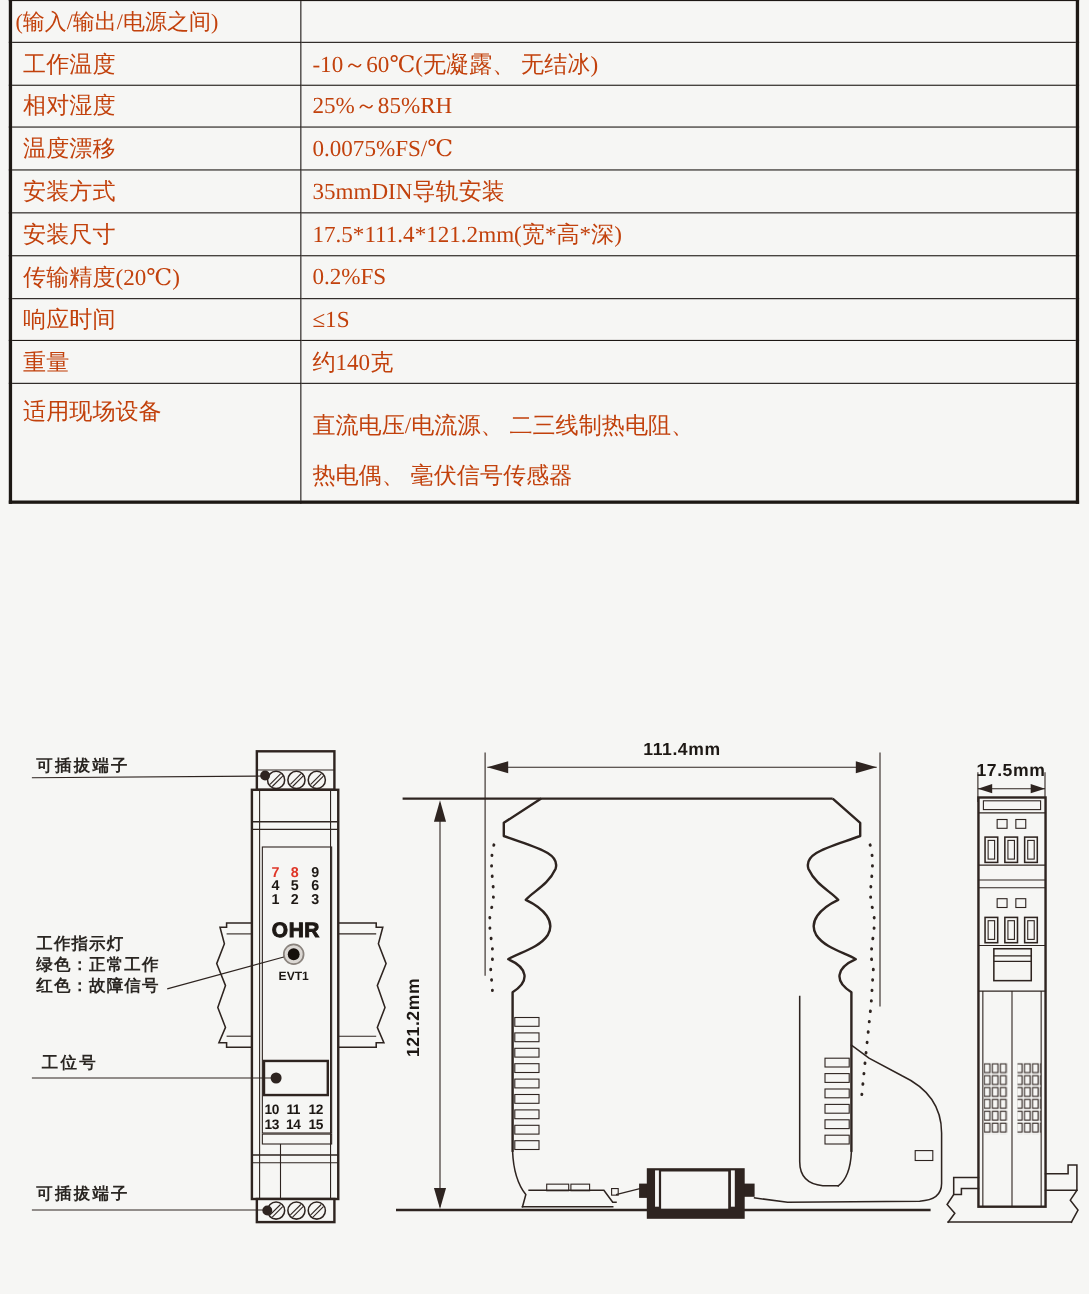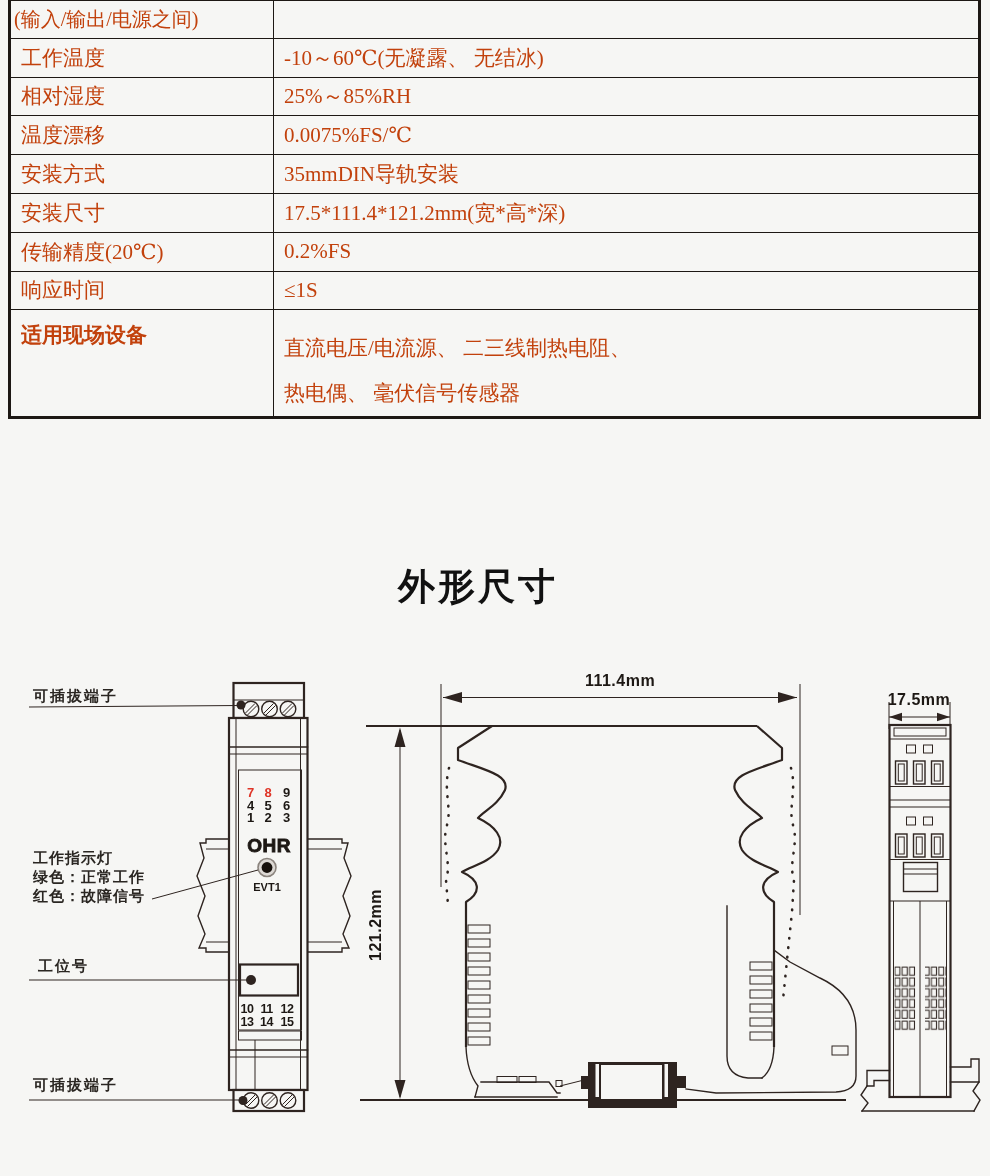--- a/index.html
+++ b/index.html
@@ -8,21 +8,21 @@
 
   
   table.spec{position:absolute;left:8px;top:-2px;width:973px;border-collapse:collapse;
              table-layout:fixed;border:3px solid #1d1814;background:transparent;}
   .spec td{border:1.6px solid #1d1814;
            font-family:"Liberation Serif","DejaVu Serif",serif;
            font-size:21px;color:#c2410c;vertical-align:middle;
            padding:0 6px 0 10px;overflow:hidden;white-space:nowrap;}
   .spec tr{height:38.8px;}
   .spec tr.tall{height:96px;}
-  .spec tr.tall td.k{vertical-align:top;padding-top:11px;font-weight:bold;}
+  .spec tr.tall td.k{vertical-align:top;padding-top:11px;}
   .spec tr.tall td.v{vertical-align:top;padding-top:16px;}
   .spec tr.tall td.v div{line-height:45px;}
   .spec tr.first td.k{padding-left:3px;font-size:20px;}
 
   
   .sec-title{position:absolute;top:562px;left:0;width:956px;text-align:center;
              font-size:37px;font-weight:bold;letter-spacing:3px;color:#111;}
 
   
   svg.drawing{position:absolute;left:0;top:640px;}
@@ -81,31 +81,34 @@
           <td class="v">17.5*111.4*121.2mm(宽*高*深)</td>
         </tr>
         <tr>
           <td class="k">传输精度(20℃)</td>
           <td class="v">0.2%FS</td>
         </tr>
         <tr>
           <td class="k">响应时间</td>
           <td class="v">≤1S</td>
         </tr>
+        <tr>
+          <td class="k">重量</td>
+          <td class="v">约140克</td>
+        </tr>
         <tr class="tall">
           <td class="k">适用现场设备</td>
           <td class="v">
             <div>直流电压/电流源、 二三线制热电阻、</div>
             <div>热电偶、 毫伏信号传感器</div>
           </td>
         </tr>
       </tbody>
   </table>
 
-  <div class="sec-title">外形尺寸</div>
 
   <svg class="drawing" width="990" height="536" viewBox="0 640 990 536">
 
     <defs>
       <pattern id="vent" x="894" y="966" width="7.3" height="10.8" patternUnits="userSpaceOnUse">
         <rect x="0.9" y="1.1" width="5" height="8" fill="none" stroke="#2e2420" stroke-width="1"></rect>
       </pattern>
     </defs>
 
     <g>

